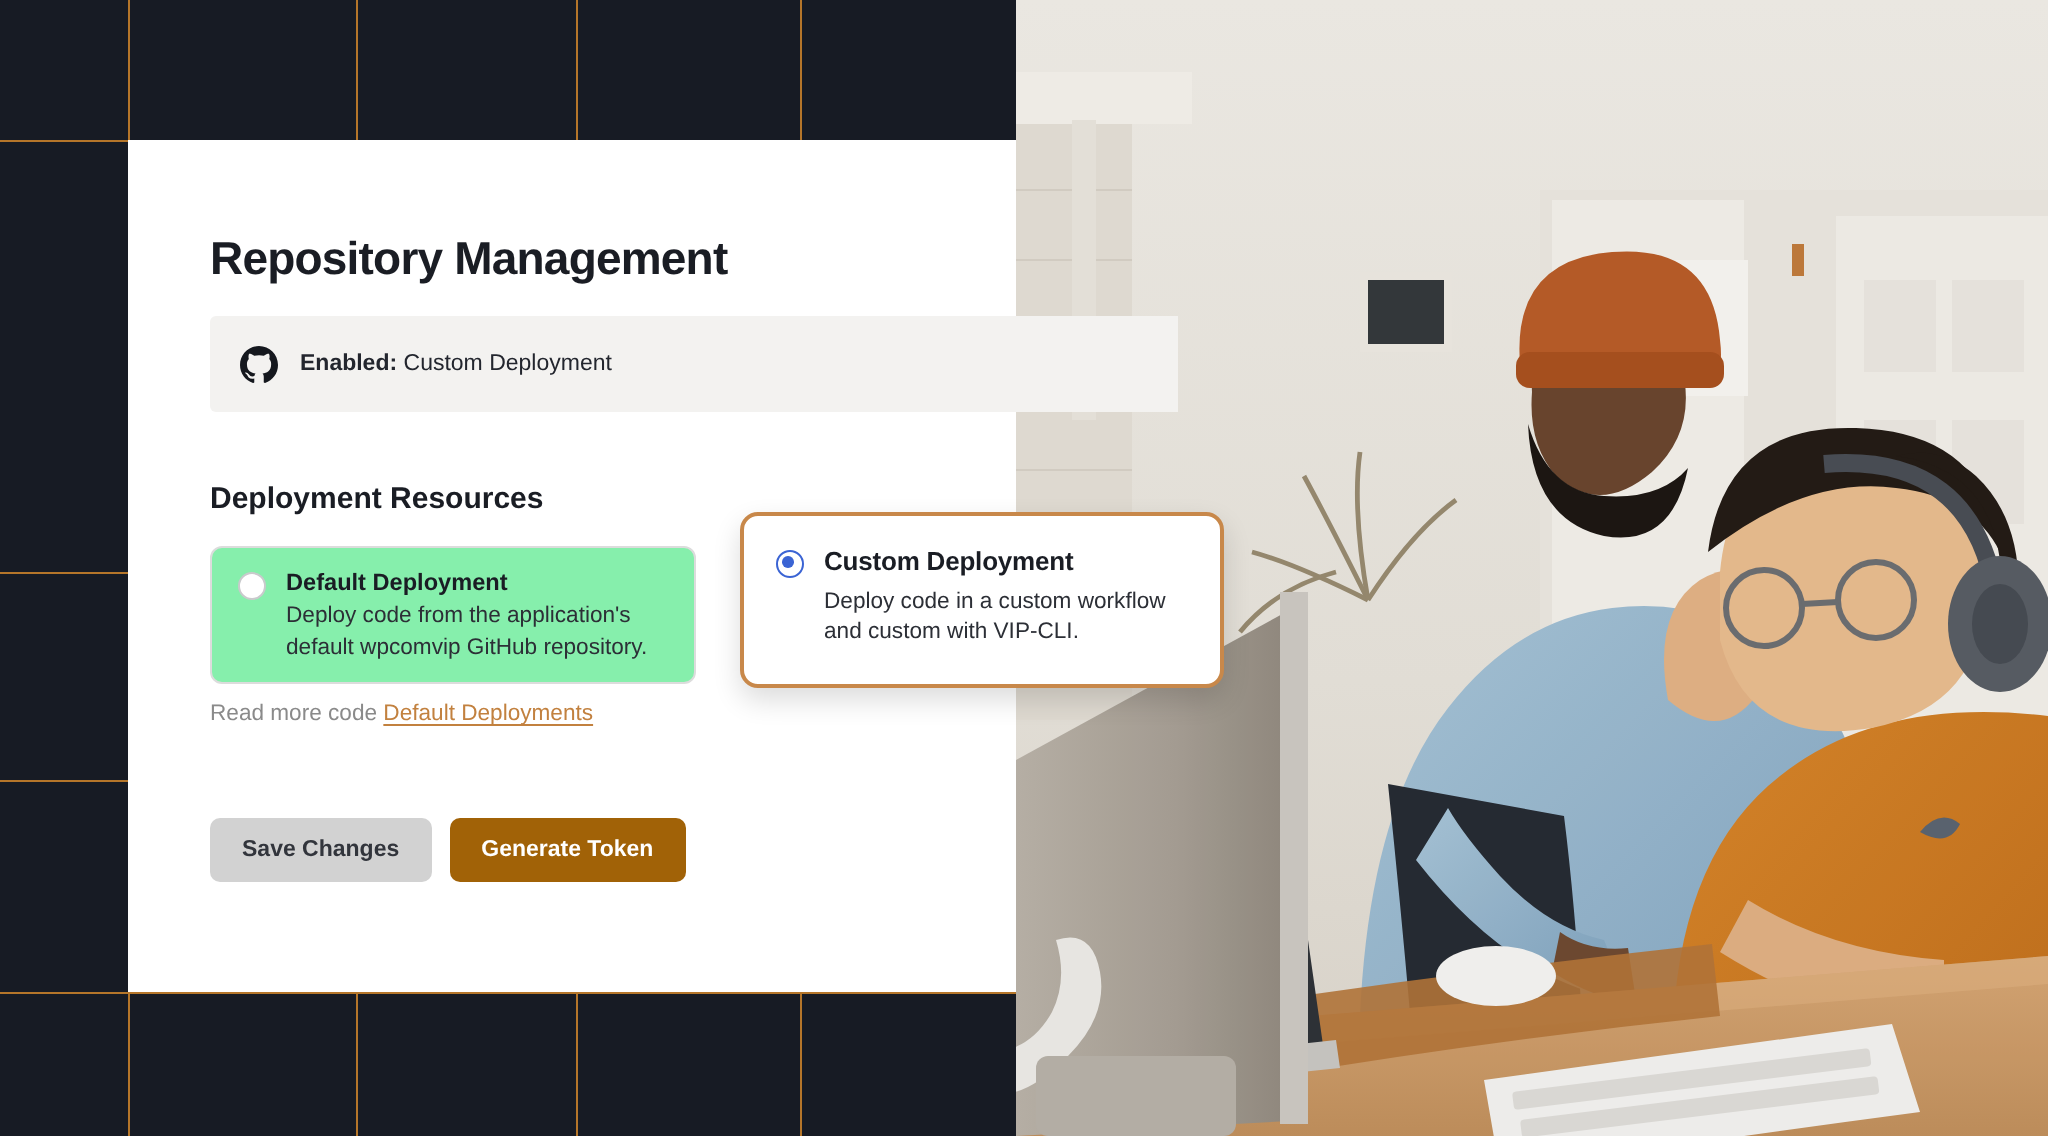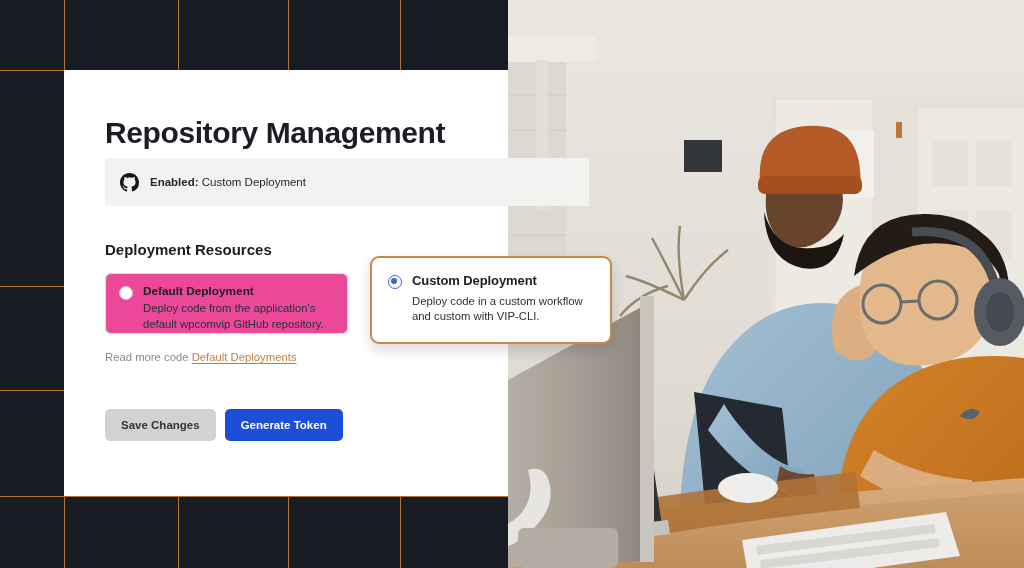--- a/index.html
+++ b/index.html
@@ -57,21 +57,21 @@
     width: 444px;
     height: 426px;
     background: #ffffff;
     z-index: 3;
   }
 
   .page-title {
     position: absolute;
     left: 41px;
     top: 46px;
-    font-size: 30px;
+    font-size: 23px;
     font-weight: bold;
     letter-spacing: -0.4px;
     color: #1a1d24;
     white-space: nowrap;
   }
 
   
   .status-banner {
     position: absolute;
     left: 41px;
@@ -101,24 +101,24 @@
     font-weight: bold;
     color: #1a1d24;
   }
 
   
   .option-default {
     position: absolute;
     left: 41px;
     top: 203px;
     width: 243px;
-    height: 61px;
+    height: 69px;
     border: 1px solid #dcdcdc;
     border-radius: 6px;
-    background: #ec4899;
+    background: #86efac;
     padding: 9px 10px 0 13px;
     display: flex;
   }
   .radio-off {
     width: 14px; height: 14px;
     border: 1.6px solid #c9cacc;
     border-radius: 50%;
     flex: 0 0 14px;
     margin-top: 3px;
     background: #fff;
@@ -163,21 +163,21 @@
     border: none;
     border-radius: 5px;
     font-family: inherit;
     font-size: 11.5px;
     font-weight: bold;
     cursor: pointer;
     padding: 0 16px;
     white-space: nowrap;
   }
   .btn-secondary { background: #d2d2d2; color: #32353c; }
-  .btn-primary   { background: #1d4ed8; color: #ffffff; }
+  .btn-primary   { background: #a16207; color: #ffffff; }
 
   
   .option-custom {
     position: absolute;
     left: 370px;
     top: 256px;
     width: 242px;
     height: 88px;
     background: #ffffff;
     border: 2px solid #c8884a;

